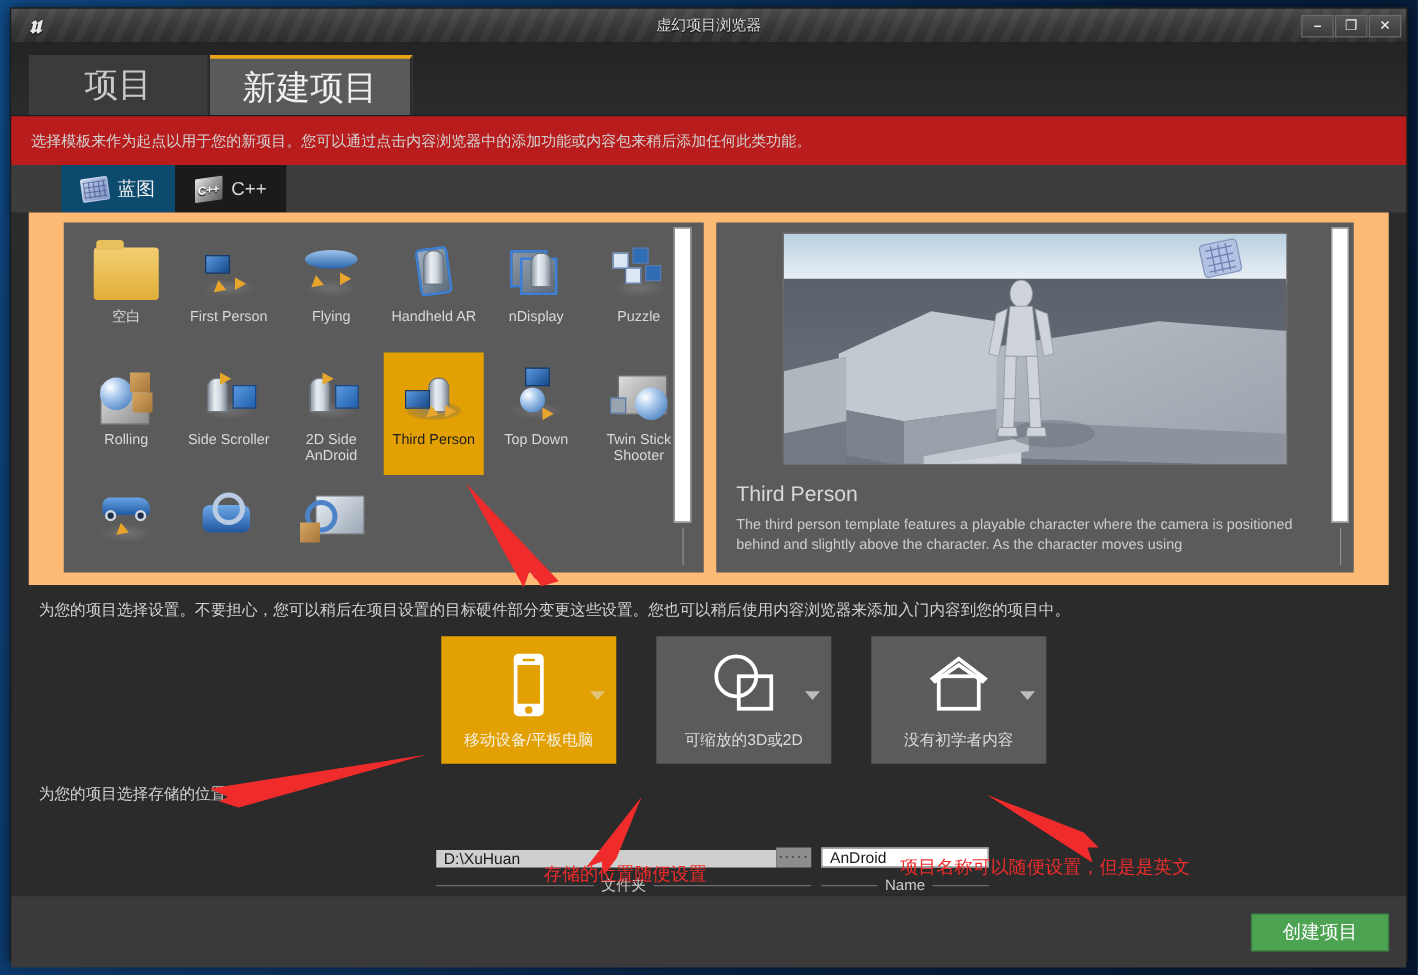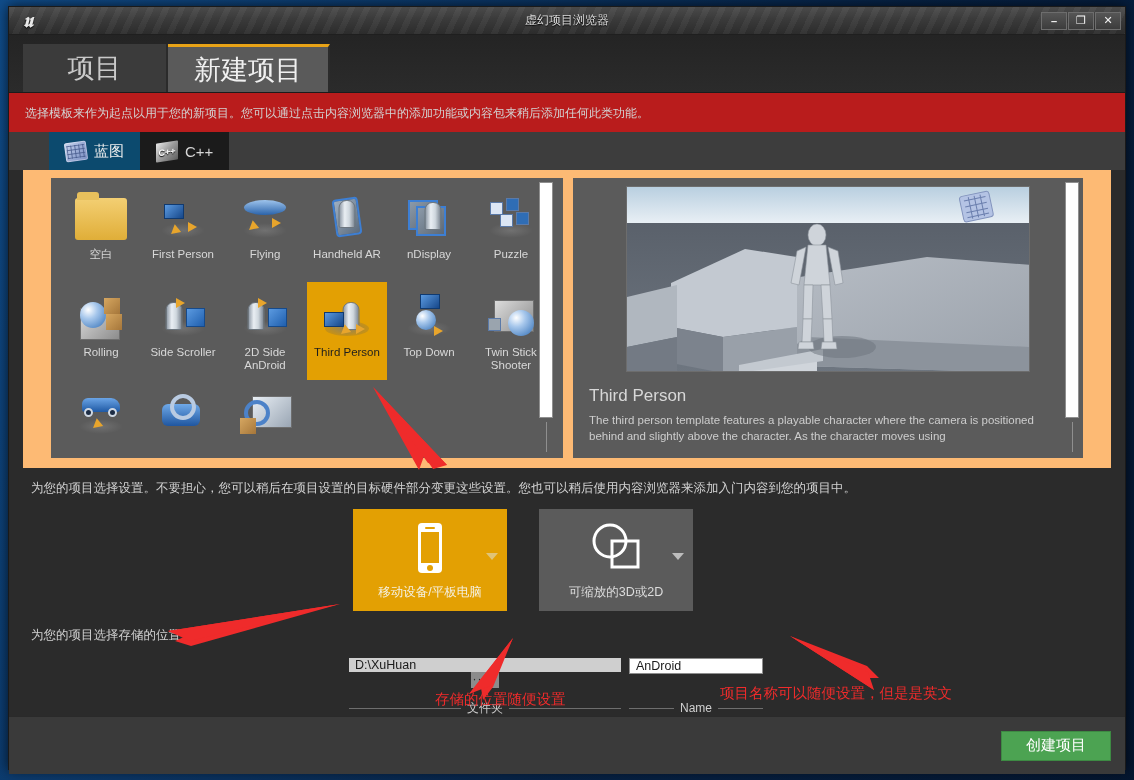--- a/index.html
+++ b/index.html
@@ -178,41 +178,41 @@
   }
 
   
   .settings-note {
     padding: 12px 16px 6px 22px; font-size: 12.5px; color: #d2d2d2;
   }
   .opt-row {
     display: flex; gap: 32px; padding-left: 344px; margin-top: 6px;
   }
   .opt-card {
-    width: 154px; height: 102px; position: relative; cursor: pointer;
+    width: 140px; height: 102px; position: relative; cursor: pointer;
     display: flex; flex-direction: column; align-items: center; justify-content: flex-end;
     background: #5b5b5b;
   }
   .opt-card.active { background: #e3a003; }
   .opt-card.active .opt-label { color: #f4f0e2; }
   .opt-icon { position: absolute; top: 12px; left: 50%; transform: translateX(-50%); }
   .opt-label { font-size: 12.5px; color: #dcdcdc; margin-bottom: 10px; }
   .opt-caret {
     position: absolute; right: 9px; top: 44px;
     width: 0; height: 0; border-left: 6px solid transparent;
     border-right: 6px solid transparent; border-top: 7px solid #bdbdbd;
   }
   .opt-card.active .opt-caret { border-top-color: #e0c478; }
 
   
   .path-note { padding: 16px 16px 4px 22px; font-size: 12.5px; color: #d2d2d2; }
   .path-row { display: flex; padding-left: 340px; margin-top: 10px; gap: 8px; }
   .field-wrap { position: relative; }
   .field-box {
-    display: flex; align-items: center; height: 36px; flex-direction: column;
+    display: flex; align-items: flex-end; height: 36px;
   }
   .field-input {
     border: none; outline: none;
     background: #cfcfcf; color: #1a1a1a;
     font-size: 12.5px; padding: 0 6px;
     font-family: "Liberation Sans", sans-serif;
   }
   .field-input.folder { width: 272px; }
   .field-input.name {
     width: 134px; background: #fff; border: 1px solid #8d8d8d;
@@ -627,20 +627,30 @@
       <span class="opt-icon">
         <svg width="60" height="54" viewBox="0 0 60 54">
           <circle cx="24" cy="20" r="16" fill="none" stroke="#fff" stroke-width="3"></circle>
           <rect x="26" y="20" width="26" height="26" fill="none" stroke="#fff" stroke-width="3"></rect>
         </svg>
       </span>
       <span class="opt-caret"></span>
       <span class="opt-label">可缩放的3D或2D</span>
     </div>
 
+    <div class="opt-card">
+      <span class="opt-icon">
+        <svg width="50" height="54" viewBox="0 0 50 54">
+          <polygon points="25,6 46,22 44,24 25,11 6,24 4,22" fill="none" stroke="#fff" stroke-width="3"></polygon>
+          <rect x="9" y="20" width="32" height="26" fill="none" stroke="#fff" stroke-width="3"></rect>
+        </svg>
+      </span>
+      <span class="opt-caret"></span>
+      <span class="opt-label">没有初学者内容</span>
+    </div>
   </div>
 
   <div class="path-note">为您的项目选择存储的位置。</div>
 
   <div class="path-row">
     <div class="field-wrap">
       <div class="field-box">
         <input class="field-input folder" value="D:\XuHuan" style="">
         <div class="browse-btn">·····</div>
       </div>

